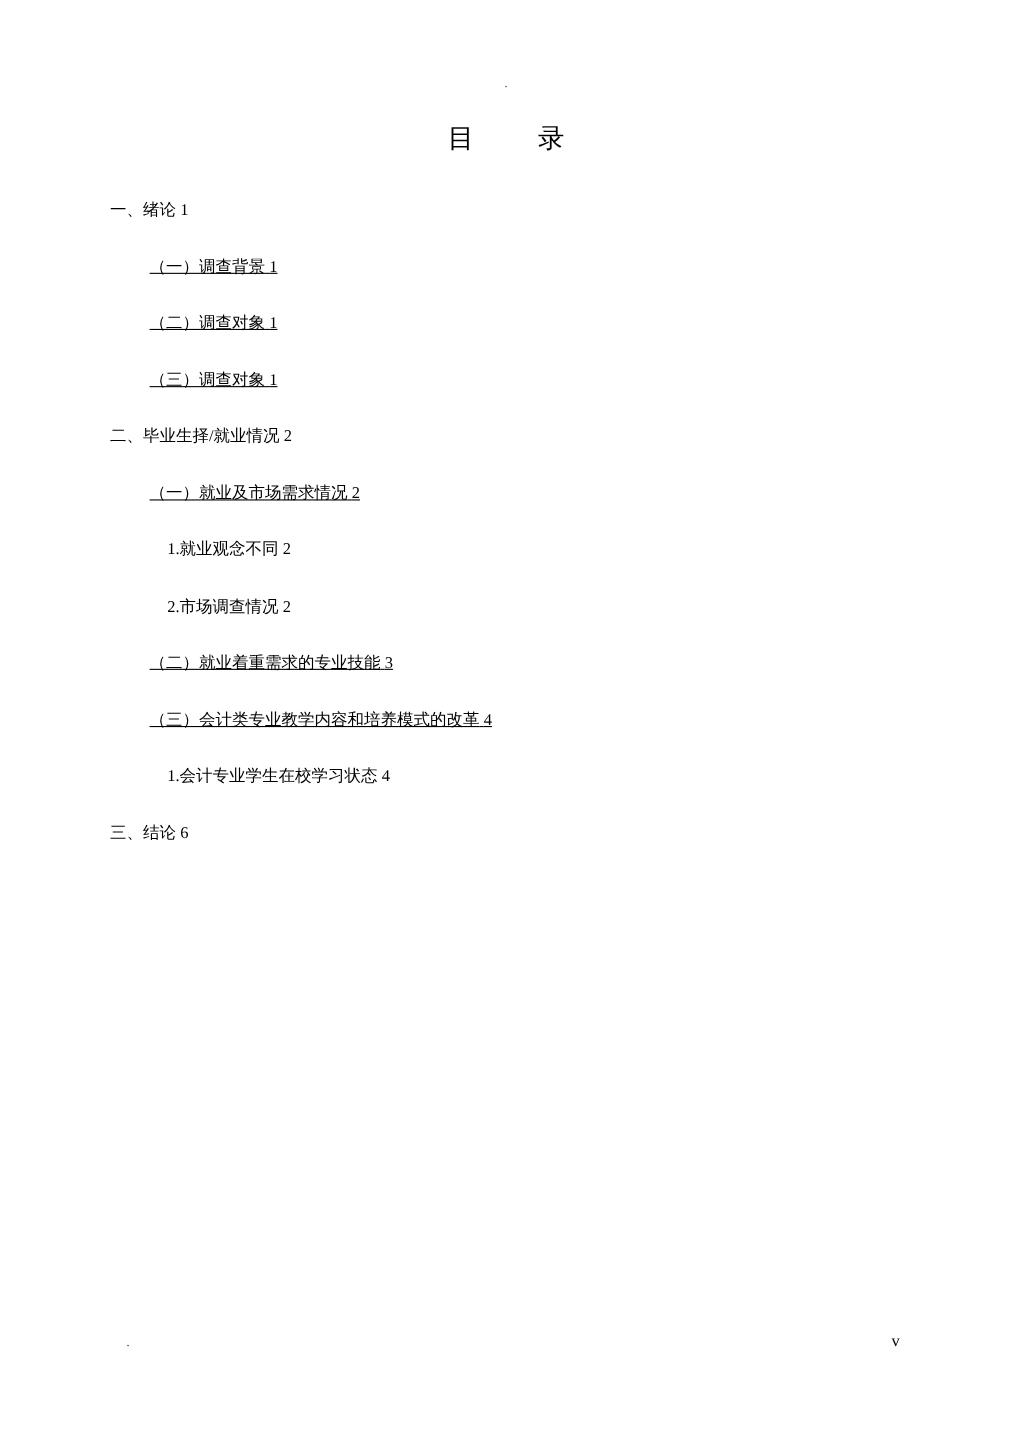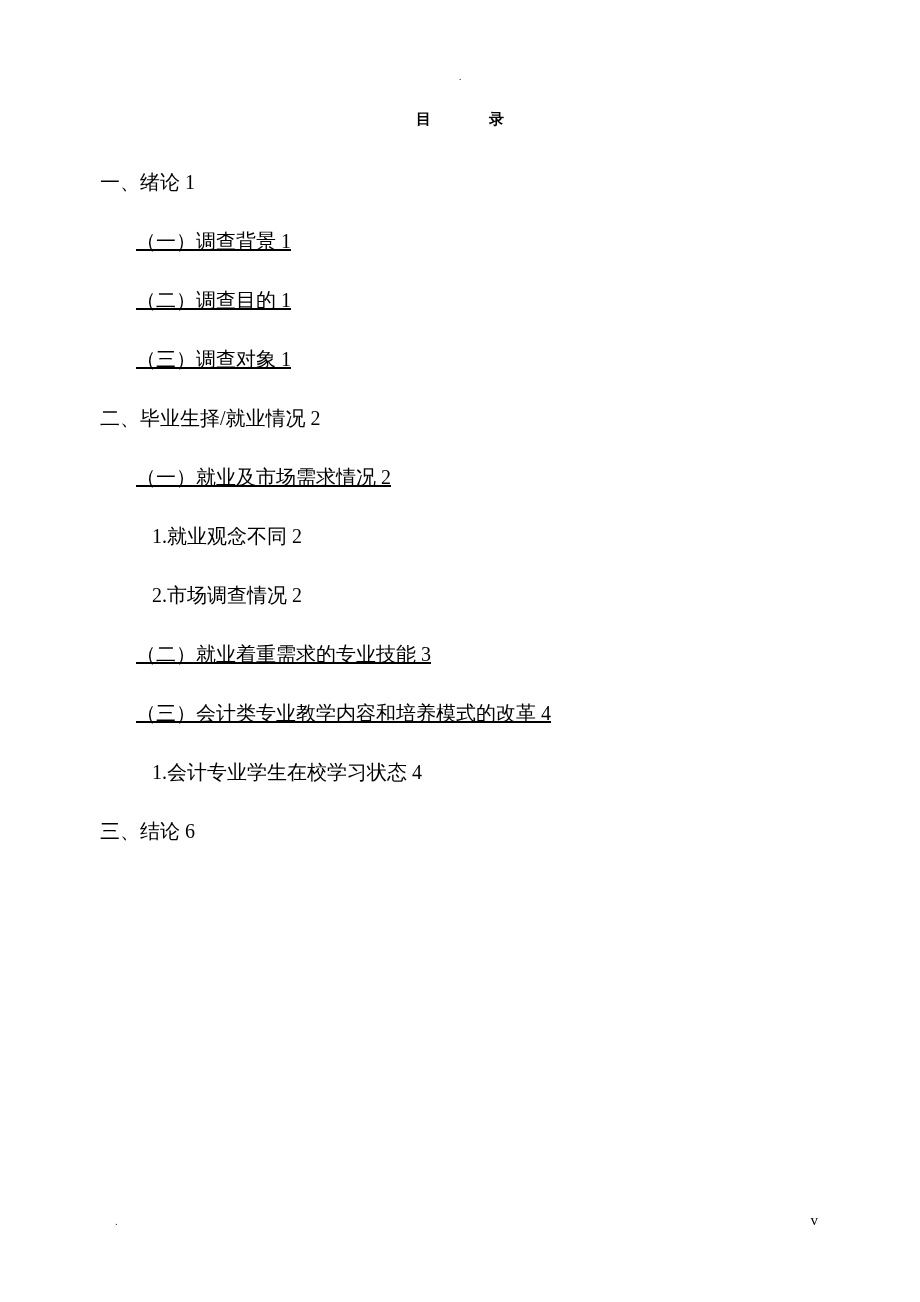--- a/index.html
+++ b/index.html
@@ -9,28 +9,28 @@
       background: #ffffff;
       font-family: "SimSun", "宋体", serif;
       color: #000000;
       position: relative;
     }
     .page {
       padding: 110px 100px 50px 100px;
     }
     .title {
       text-align: center;
-      font-size: 15px;
-      font-weight: bold;
+      font-size: 24px;
+      font-weight: normal;
       margin-bottom: 38px;
       letter-spacing: 0;
     }
     .title .char1 { margin-right: 58px; }
     .toc-entry {
-      font-size: 20px;
+      font-size: 15px;
       line-height: 1.5;
       margin-bottom: 29px;
     }
     .level-1 { margin-left: 0; }
     .level-2 { margin-left: 36px; text-decoration: underline; }
     .level-3 { margin-left: 52px; margin-top: 12px; }
     .page-num-top {
       position: absolute;
       top: 70px;
       left: 50%;
@@ -59,21 +59,21 @@
 
 <div class="page-num-top">.</div>
 
 <div class="page">
   <div class="title">
     <span class="char1">目</span><span>录</span>
   </div>
 
   <div class="toc-entry level-1"><span>一、绪论</span> <span>1</span></div>
   <div class="toc-entry level-2"><span>（一）调查背景</span> <span>1</span></div>
-  <div class="toc-entry level-2"><span>（二）调查目的</span> <span>1</span></div>
+  <div class="toc-entry level-2"><span>（二）调查对象</span> <span>1</span></div>
   <div class="toc-entry level-2"><span>（三）调查对象</span> <span>1</span></div>
   <div class="toc-entry level-1"><span>二、毕业生择/就业情况</span> <span>2</span></div>
   <div class="toc-entry level-2"><span>（一）就业及市场需求情况</span> <span>2</span></div>
   <div class="toc-entry level-3"><span>1.就业观念不同</span> <span>2</span></div>
   <div class="toc-entry level-3"><span>2.市场调查情况</span> <span>2</span></div>
   <div class="toc-entry level-2"><span>（二）就业着重需求的专业技能</span> <span>3</span></div>
   <div class="toc-entry level-2"><span>（三）会计类专业教学内容和培养模式的改革</span> <span>4</span></div>
   <div class="toc-entry level-3"><span>1.会计专业学生在校学习状态</span> <span>4</span></div>
   <div class="toc-entry level-1"><span>三、结论</span> <span>6</span></div>
 </div>

